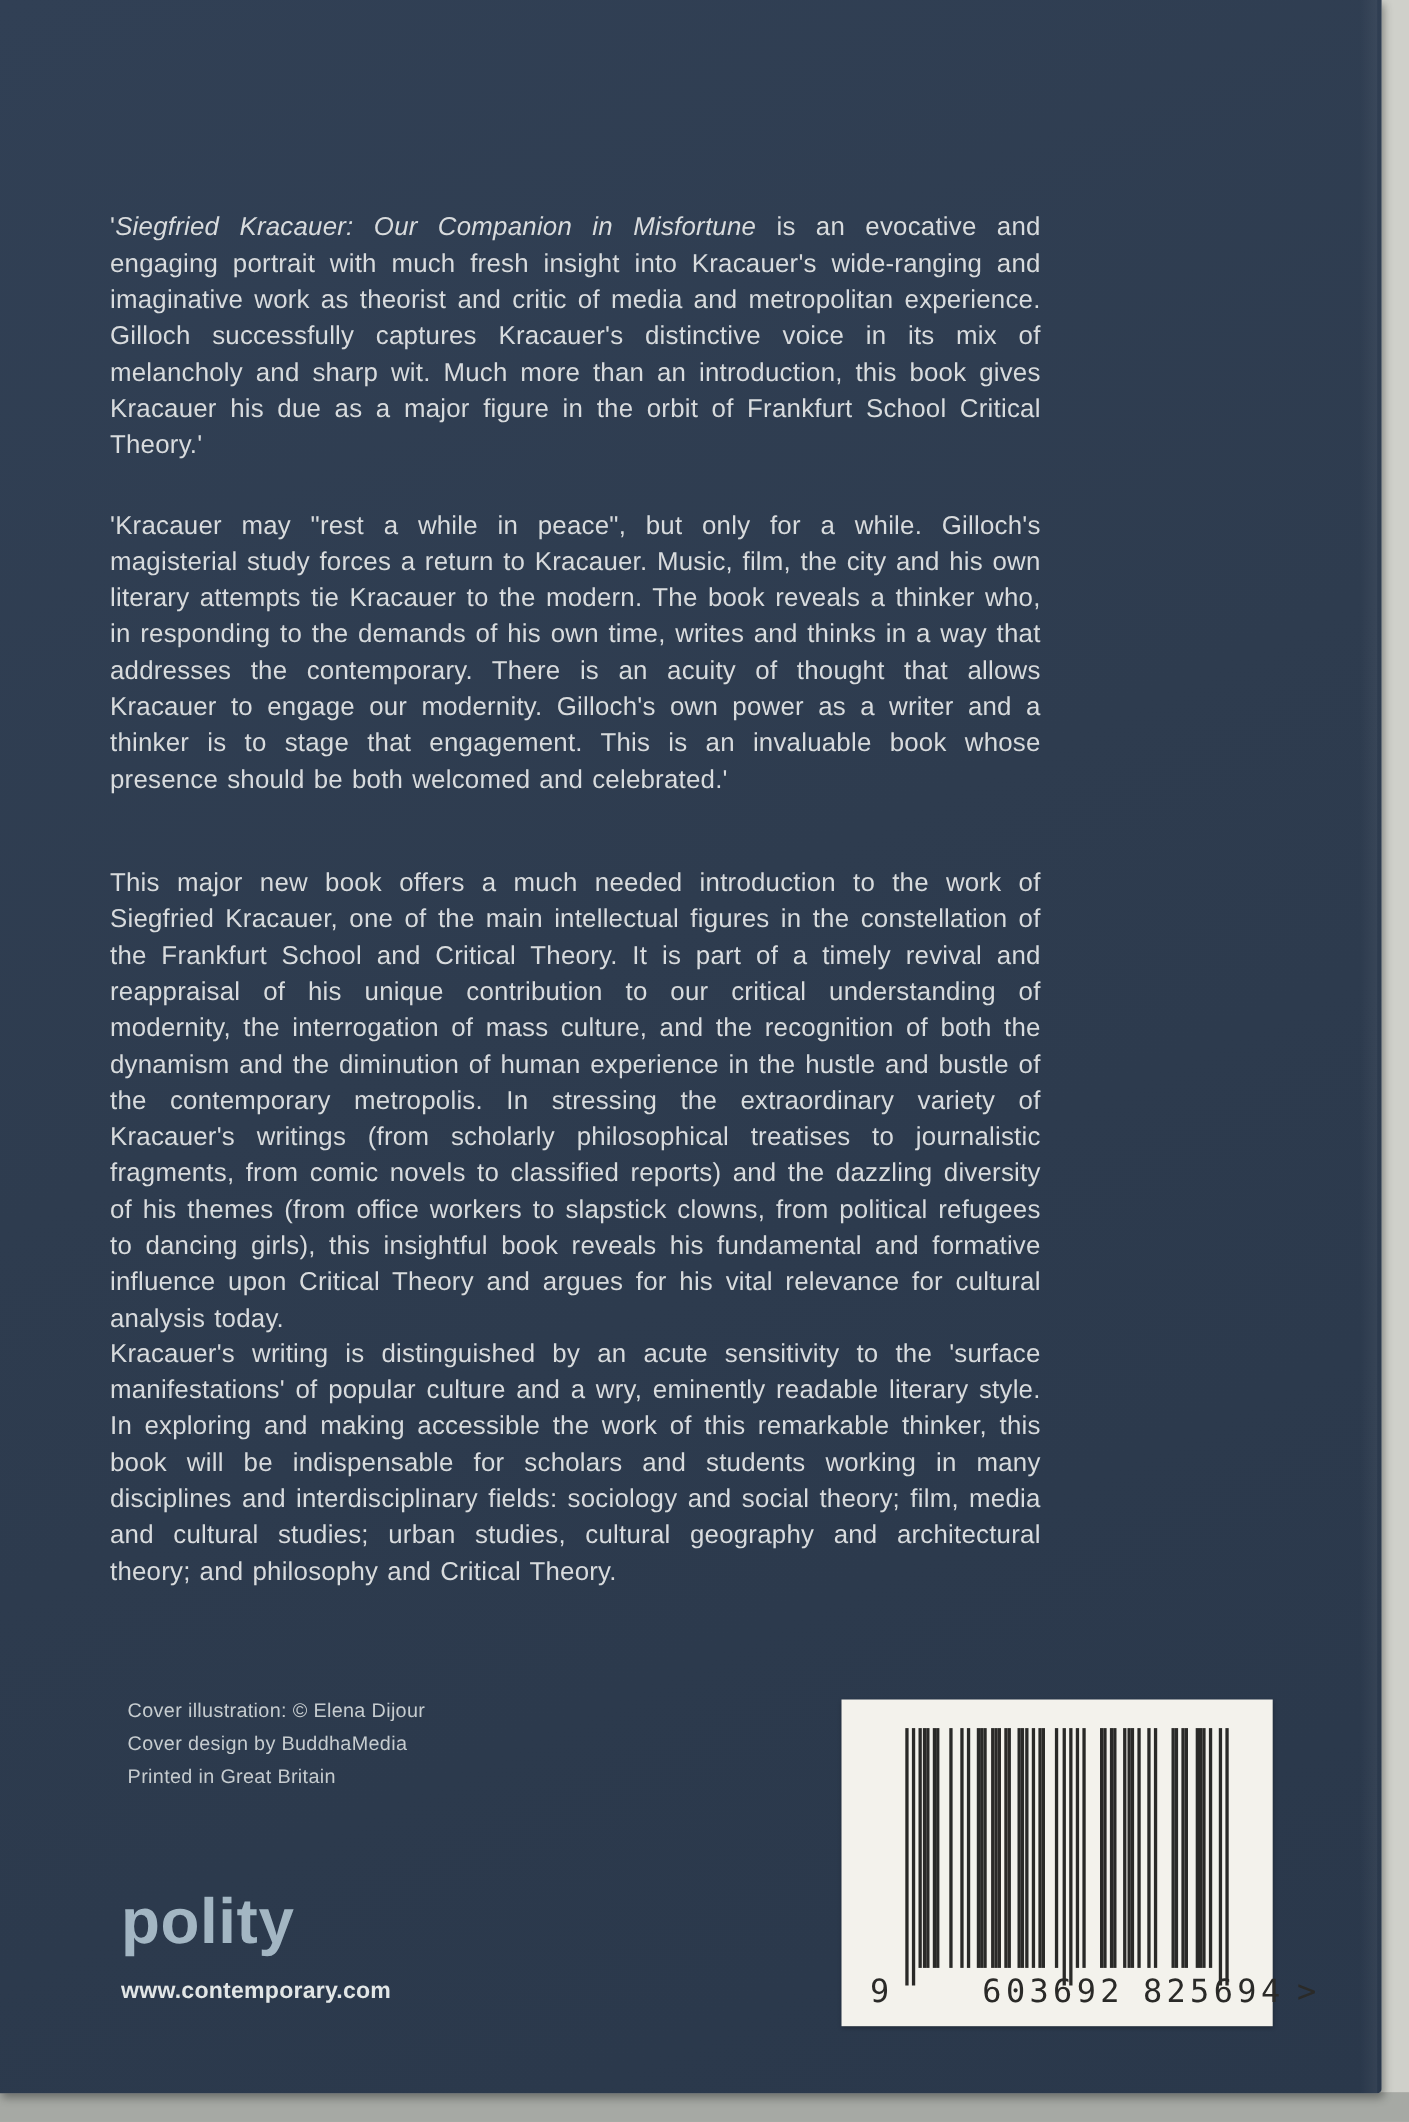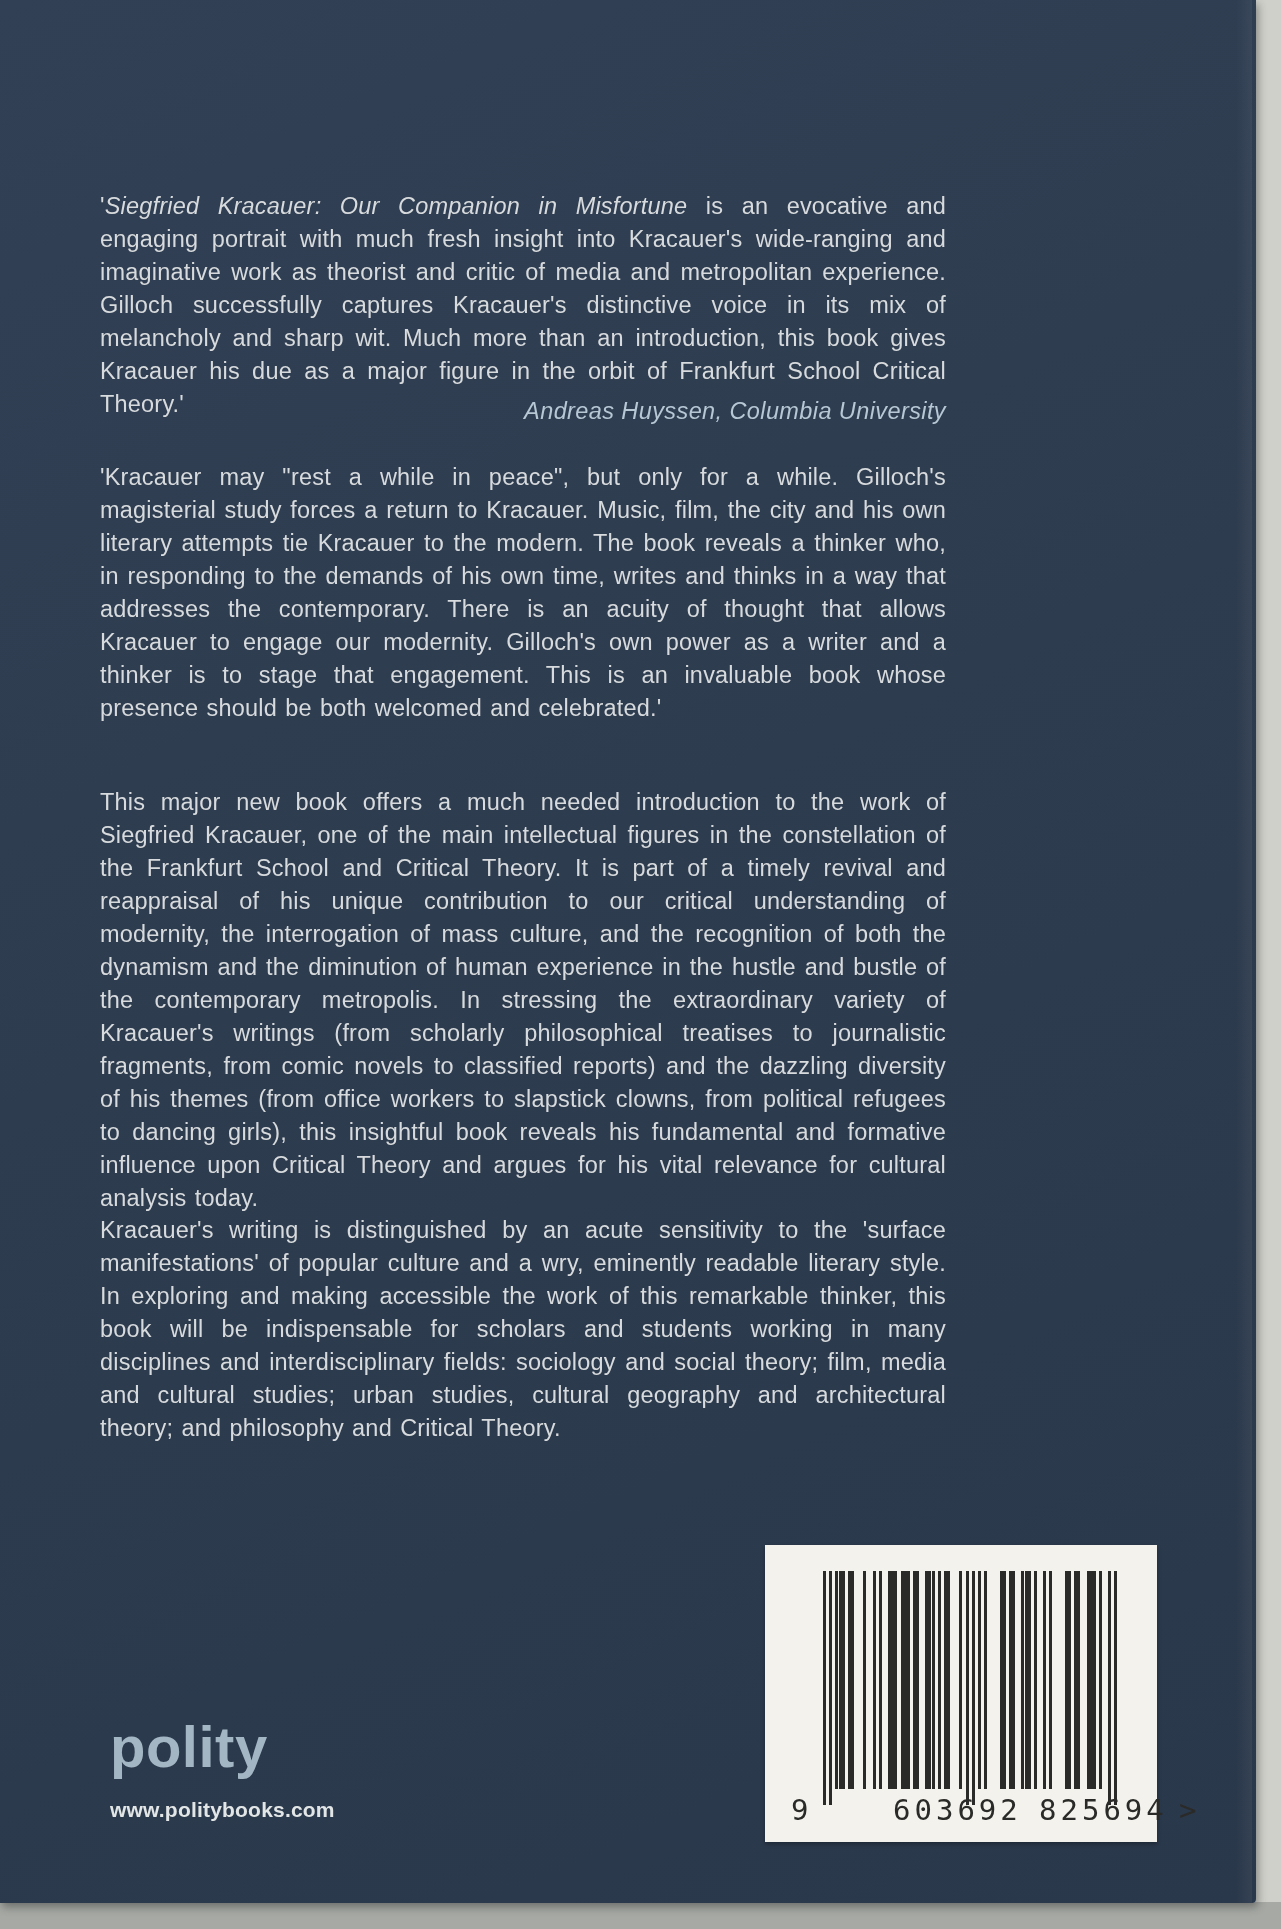--- a/index.html
+++ b/index.html
@@ -93,33 +93,37 @@
 
 <div class="page">
 
   <div class="edge-right"></div>
   <div class="edge-bottom"></div>
 
   <div class="cover">
 
     <p class="tblock q1"><span>'</span><i>Siegfried Kracauer: Our Companion in Misfortune</i><span> is an evocative and engaging portrait with much fresh insight into Kracauer's wide-ranging and imaginative work as theorist and critic of media and metropolitan experience. Gilloch successfully captures Kracauer's distinctive voice in its mix of melancholy and sharp wit. Much more than an introduction, this book gives Kracauer his due as a major figure in the orbit of Frankfurt School Critical Theory.'</span></p>
 
-    <p class="attr attr1">Andreas Huyssen, Columbia University</p>
 
     <p class="tblock q2">'Kracauer may "rest a while in peace", but only for a while. Gilloch's magisterial study forces a return to Kracauer. Music, film, the city and his own literary attempts tie Kracauer to the modern. The book reveals a thinker who, in responding to the demands of his own time, writes and thinks in a way that addresses the contemporary. There is an acuity of thought that allows Kracauer to engage our modernity. Gilloch's own power as a writer and a thinker is to stage that engagement. This is an invaluable book whose presence should be both welcomed and celebrated.'</p>
 
 
     <p class="tblock p3">This major new book offers a much needed introduction to the work of Siegfried Kracauer, one of the main intellectual figures in the constellation of the Frankfurt School and Critical Theory. It is part of a timely revival and reappraisal of his unique contribution to our critical understanding of modernity, the interrogation of mass culture, and the recognition of both the dynamism and the diminution of human experience in the hustle and bustle of the contemporary metropolis. In stressing the extraordinary variety of Kracauer's writings (from scholarly philosophical treatises to journalistic fragments, from comic novels to classified reports) and the dazzling diversity of his themes (from office workers to slapstick clowns, from political refugees to dancing girls), this insightful book reveals his fundamental and formative influence upon Critical Theory and argues for his vital relevance for cultural analysis today.</p>
 
     <p class="tblock p4">Kracauer's writing is distinguished by an acute sensitivity to the 'surface manifestations' of popular culture and a wry, eminently readable literary style. In exploring and making accessible the work of this remarkable thinker, this book will be indispensable for scholars and students working in many disciplines and interdisciplinary fields: sociology and social theory; film, media and cultural studies; urban studies, cultural geography and architectural theory; and philosophy and Critical Theory.</p>
 
 
+    <div class="credits">
+      <div>Cover illustration: © Elena Dijour</div>
+      <div>Cover design by BuddhaMedia</div>
+      <div>Printed in Great Britain</div>
+    </div>
 
     <div class="publisher-logo">polity</div>
-    <div class="publisher-site">www.politybooks.com</div>
+    <div class="publisher-site">www.contemporary.com</div>
 
     <div class="barcode-box">
       <div class="bars" id="bc-bars" style="width: 294.5px;">
           <div class="m dark tall" style="left: 0px;"></div>
           <div class="m tall" style="left: 3.1px;"></div>
           <div class="m dark tall" style="left: 6.2px;"></div>
           <div class="m" style="left: 9.3px;"></div>
           <div class="m dark" style="left: 12.4px;"></div>
           <div class="m dark" style="left: 15.5px;"></div>
           <div class="m dark" style="left: 18.6px;"></div>

